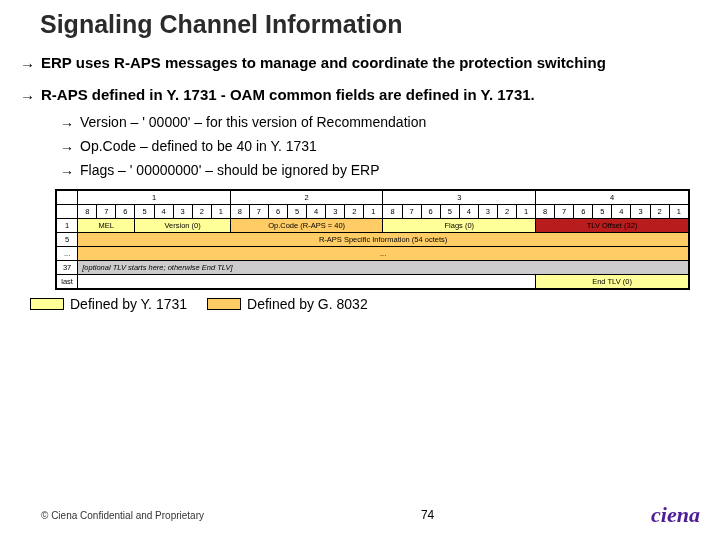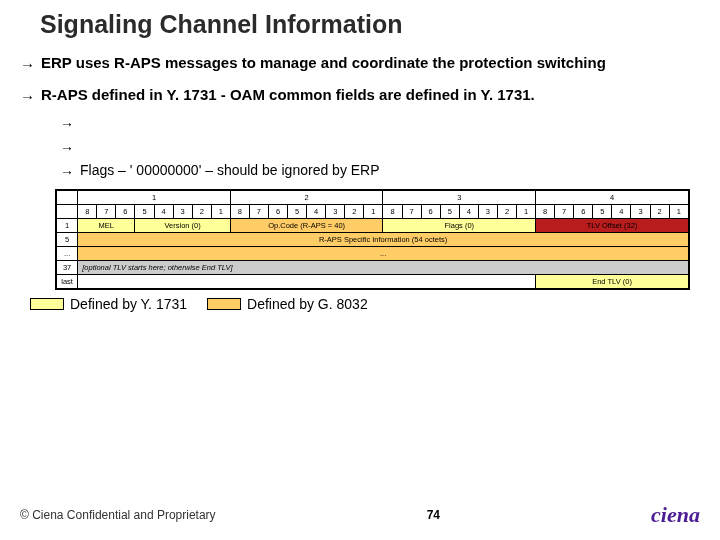--- a/index.html
+++ b/index.html
@@ -83,22 +83,22 @@
 
   .footer {
     position: absolute;
     bottom: 12px;
     left: 20px;
     right: 20px;
     display: flex;
     align-items: center;
     justify-content: space-between;
   }
-  .copy { font-size: 12px; color: #333; }
-  .pg { font-size: 12px; font-weight: bold; }
+  .copy { font-size: 10px; color: #333; margin-left: 21px; }
+  .pg { font-size: 12px; font-weight: normal; }
   .logo {
     font-family: Georgia, serif;
     color: #4c1d95;
     font-weight: bold;
     font-size: 22px;
     font-style: italic;
   }
   .bitcell { width: 18px; }
 </style>
 </head>
@@ -110,23 +110,25 @@
   <div class="bullet">
     <span class="arrow">→</span>
     <span>ERP uses R-APS messages to manage and coordinate the protection switching</span>
   </div>
   <div class="bullet">
     <span class="arrow">→</span>
     <span>R-APS defined in Y. 1731 - OAM common fields are defined in Y. 1731.</span>
   </div>
   <div class="bullet sub">
     <span class="arrow">→</span>
+    <span class="txt">Version – ' 00000' – for this version of Recommendation</span>
   </div>
   <div class="bullet sub">
     <span class="arrow">→</span>
+    <span class="txt">Op.Code – defined to be 40 in Y. 1731</span>
   </div>
   <div class="bullet sub">
     <span class="arrow">→</span>
     <span class="txt">Flags – ' 00000000' – should be ignored by ERP</span>
   </div>
 </div>
 
 <div class="tablewrap">
 <table>
 

